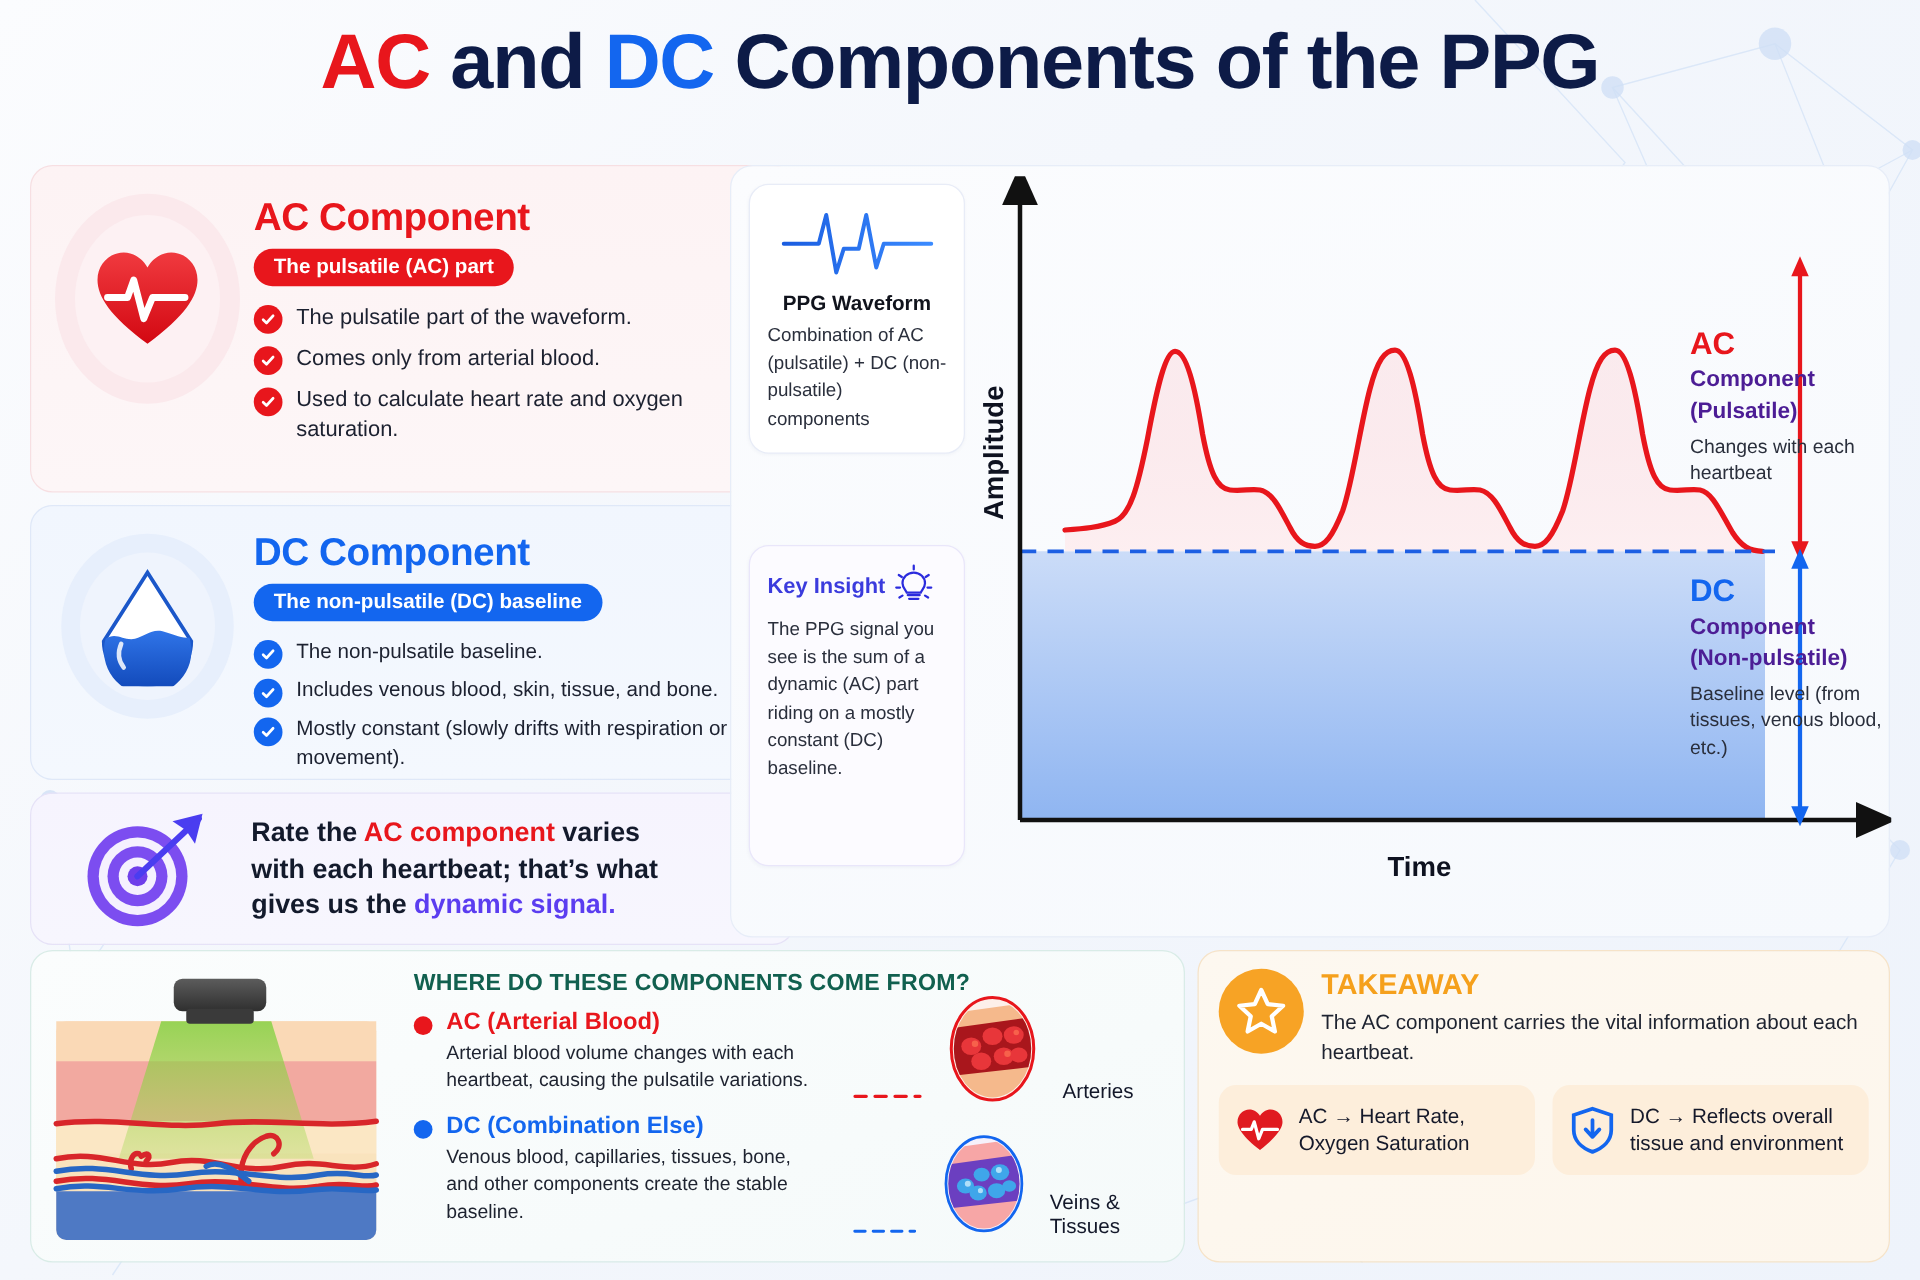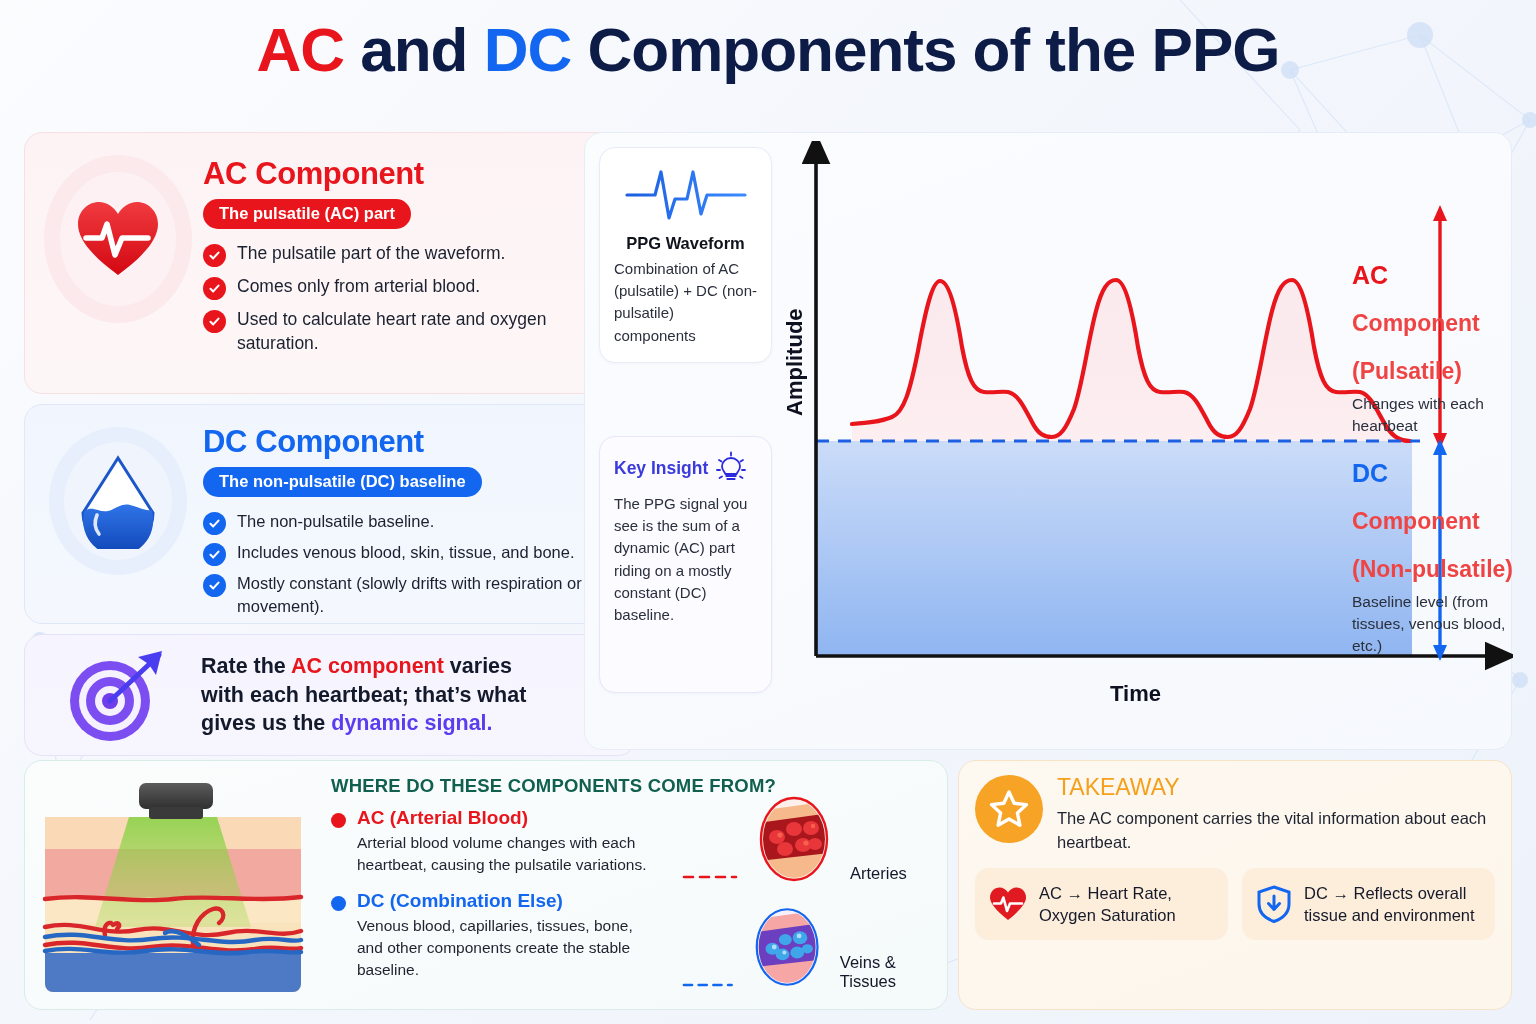--- a/index.html
+++ b/index.html
@@ -140,21 +140,21 @@
 
   
   .plot-wrap { position:absolute; left:195px; top:8px; width:733px; height:602px; }
   .plot-wrap svg { display:block; }
 
   
   .annot { position:absolute; }
   .annot .big { font-size:25px; font-weight:800; line-height:1.1; }
   .annot .big.ac { color:#e8161c; }
   .annot .big.dc { color:#1366ef; }
-  .annot .sub { font-size:23px; font-weight:700; color:#ef4444; line-height:1.28; margin-top:19px; }
+  .annot .sub { font-size:18px; font-weight:700; color:#4c1d95; line-height:1.28; margin-top:2px; }
   .annot .desc { font-size:15.5px; color:#2a2f3c; line-height:1.4; margin-top:7px; }
   .annot-ac { left:1352px; top:262px; width:178px; }
   .annot-dc { left:1352px; top:460px; width:180px; }
 
   
   .bottom-left {
     position:absolute; left:24px; top:760px; width:924px; height:250px;
     border-radius:18px;
     background: linear-gradient(160deg,#fbfdfd 0%,#f5fafa 100%);
     border:1px solid #d9ece7;
@@ -185,21 +185,21 @@
     border-radius:18px;
     background: linear-gradient(160deg,#fdf8f0 0%,#fdf6ec 100%);
     border:1px solid #f6e3c8;
     padding:14px 16px;
   }
   .tk-top { display:flex; gap:14px; }
   .star-circle {
     flex:0 0 auto; width:68px; height:68px; border-radius:50%;
     background:#f7a325; display:flex; align-items:center; justify-content:center;
   }
-  .tk-title { font-size:23px; font-weight:400; color:#f5a01c; line-height:1.1; }
+  .tk-title { font-size:23px; font-weight:700; color:#f5a01c; line-height:1.1; }
   .tk-eq { font-size:17.5px; color:#141824; margin-top:4px; }
   .tk-p { font-size:16.5px; color:#1e2330; line-height:1.42; margin-top:7px; }
   .tk-chips { display:flex; gap:14px; margin-top:14px; }
   .chip {
     flex:1 1 0; border-radius:14px; background:#fdeedb;
     display:flex; align-items:center; gap:11px; padding:11px 13px;
     min-height:72px;
   }
   .chip-txt { font-size:16.5px; color:#15192a; line-height:1.35; }
 </style>

